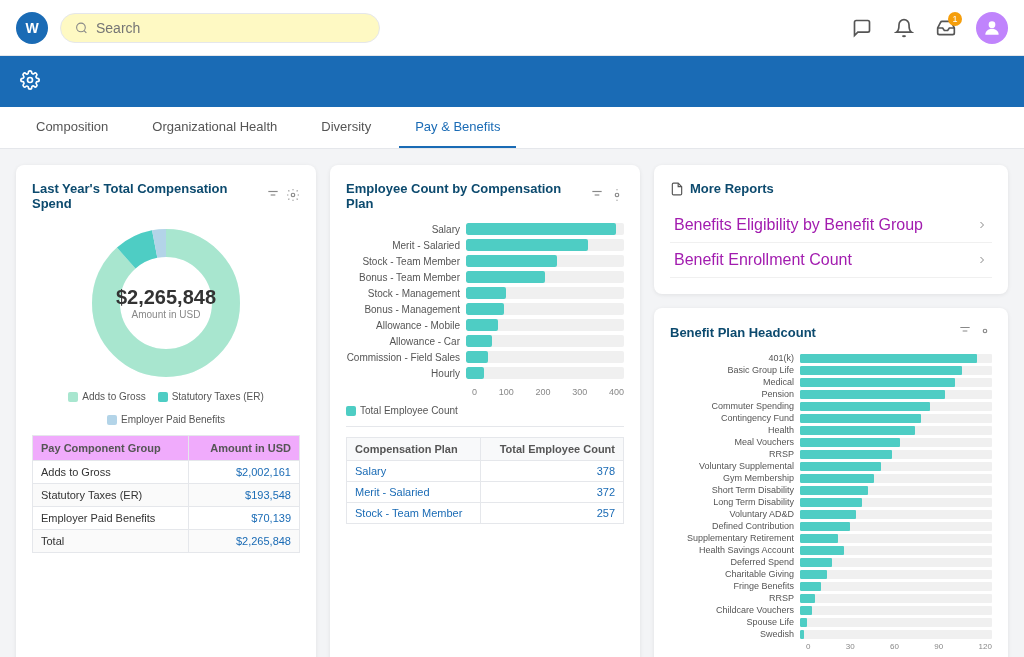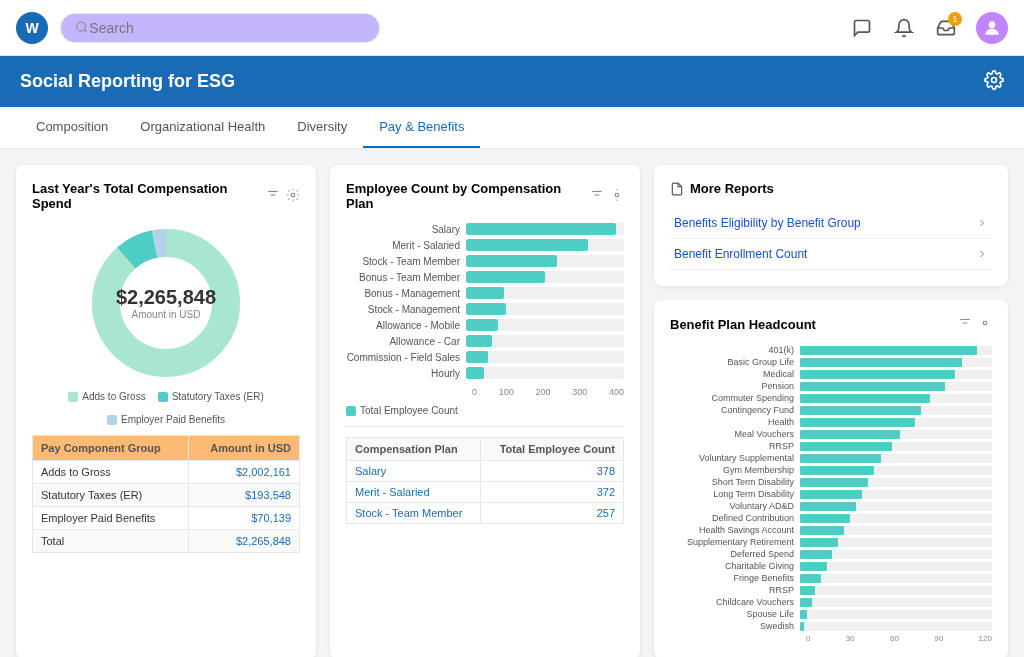--- a/index.html
+++ b/index.html
@@ -1,64 +1,64 @@
 <!DOCTYPE html>
 <html><head>
   <meta charset="utf-8">
   <style>
     * { box-sizing: border-box; margin: 0; padding: 0; }
     body { font-family: -apple-system, BlinkMacSystemFont, 'Segoe UI', Arial, sans-serif; background: #f3f4f6; font-size: 12px; color: #333; }
 
     
     .top-nav { background: #fff; height: 56px; display: flex; align-items: center; padding: 0 16px; border-bottom: 1px solid #e5e7eb; gap: 12px; }
     .logo-circle { width: 32px; height: 32px; background: #1a6bb5; border-radius: 50%; display: flex; align-items: center; justify-content: center; color: white; font-weight: bold; font-size: 14px; flex-shrink: 0; }
-    .search-box { display: flex; align-items: flex-start; background: #c4b5fd; border-radius: 20px; padding: 6px 14px; gap: 1px; width: 320px; border: 1px solid #e5e7eb; }
+    .search-box { display: flex; align-items: center; background: #fef9c3; border-radius: 20px; padding: 6px 14px; gap: 8px; width: 320px; border: 1px solid #e5e7eb; }
     .search-box input { border: none; background: transparent; outline: none; font-size: 14px; color: #555; width: 100%; }
     .nav-icons { margin-left: auto; display: flex; align-items: center; gap: 18px; }
     .nav-icon { width: 24px; height: 24px; display: flex; align-items: center; justify-content: center; cursor: pointer; color: #555; position: relative; }
     .badge { position: absolute; top: -4px; right: -4px; background: #f59e0b; color: white; border-radius: 50%; width: 14px; height: 14px; font-size: 9px; display: flex; align-items: center; justify-content: center; }
     .avatar { width: 32px; height: 32px; border-radius: 50%; background: #c084fc; overflow: hidden; display: flex; align-items: center; justify-content: center; cursor: pointer; }
 
     
     .page-header { background: #1a6bb5; color: white; padding: 14px 20px; display: flex; align-items: center; justify-content: space-between; }
     .page-title { font-size: 18px; font-weight: 600; }
     .gear-icon-white { color: rgba(255,255,255,0.9); cursor: pointer; }
 
     
-    .tab-bar { background: #fff; padding: 0 20px; border-bottom: 1px solid #e5e7eb; display: flex; gap: 0; }
+    .tab-bar { background: #fff; padding: 0 20px; border-bottom: 1px solid #e5e7eb; display: flex; gap: 12px; }
     .tab { padding: 12px 16px; font-size: 13px; cursor: pointer; color: #555; border-bottom: 2px solid transparent; }
     .tab.active { color: #1a6bb5; border-bottom: 2px solid #1a6bb5; font-weight: 500; text-align: center; }
 
     
     .main-content { padding: 16px; display: flex; gap: 14px; }
 
     
     .card { background: #fff; border-radius: 8px; padding: 16px; box-shadow: 0 1px 4px rgba(0,0,0,0.08); }
     .card-left { flex: 0 0 300px; min-width: 280px; }
     .card-mid { flex: 0 0 310px; min-width: 290px; }
 
     .card-header { display: flex; align-items: center; justify-content: space-between; margin-bottom: 12px; }
-    .card-title { font-size: 13px; font-weight: 600; color: #000000; }
+    .card-title { font-size: 13px; font-weight: 600; color: #0c4a6e; }
     .card-icons { display: flex; gap: 6px; color: #888; }
 
     
     .donut-container { display: flex; flex-direction: column; align-items: center; margin: 8px 0; }
     .donut-wrap { position: relative; width: 160px; height: 160px; }
     .donut-center { position: absolute; top: 50%; left: 50%; transform: translate(-50%, -50%); text-align: center; }
     .donut-amount { font-size: 20px; font-weight: 700; color: #333; }
     .donut-label { font-size: 10px; color: #888; }
 
     
     .legend { display: flex; gap: 12px; margin-top: 8px; flex-wrap: wrap; justify-content: center; }
     .legend-item { display: flex; align-items: center; gap: 4px; font-size: 10px; color: #555; }
     .legend-dot { width: 10px; height: 10px; border-radius: 2px; flex-shrink: 0; }
 
     
     .small-table { width: 100%; border-collapse: collapse; margin-top: 10px; font-size: 11px; }
-    .small-table th { background: #fdba74; padding: 6px 8px; text-align: left; font-weight: 600; color: #555; border: 1px solid #e5e7eb; }
+    .small-table th { background: #f0abfc; padding: 6px 8px; text-align: left; font-weight: 600; color: #555; border: 1px solid #e5e7eb; }
     .small-table th:last-child { text-align: right; }
     .small-table td { padding: 5px 8px; border: 1px solid #e5e7eb; color: #333; }
     .small-table td.amount { text-align: right; color: #1a6bb5; }
     .small-table tr:nth-child(even) { background: #fafafa; }
 
     
     .bar-chart { margin: 8px 0; }
     .bar-row { display: flex; align-items: center; margin-bottom: 4px; }
     .bar-label { width: 120px; text-align: right; font-size: 10px; color: #555; padding-right: 6px; flex-shrink: 0; }
     .bar-track { flex: 1; background: #f0f0f0; height: 12px; border-radius: 2px; overflow: hidden; }
@@ -67,21 +67,21 @@
 
     
     .benefit-table { width: 100%; border-collapse: collapse; font-size: 11px; }
     .benefit-table th { padding: 5px 8px; text-align: left; background: #f8f9fa; border: 1px solid #e5e7eb; font-weight: 600; color: #555; }
     .benefit-table th:last-child { text-align: right; }
     .benefit-table td { padding: 4px 8px; border: 1px solid #e5e7eb; }
     .benefit-table td.link { color: #1a6bb5; }
     .benefit-table td.count { text-align: right; color: #1a6bb5; }
 
     
-    .report-link { display: flex; align-items: center; justify-content: space-between; padding: 8px 4px; border-bottom: 1px solid #f0f0f0; font-size: 12px; color: #1d4ed8; cursor: pointer; }
+    .report-link { display: flex; align-items: center; justify-content: space-between; padding: 8px 4px; border-bottom: 1px solid #f0f0f0; font-size: 16px; color: #a21caf; cursor: pointer; }
 
     
     .benefit-bar-row { display: flex; align-items: center; margin-bottom: 2px; }
     .benefit-bar-label { width: 130px; text-align: right; font-size: 9px; color: #555; padding-right: 6px; flex-shrink: 0; }
     .benefit-bar-track { flex: 1; background: #f0f0f0; height: 9px; border-radius: 1px; overflow: hidden; }
     .benefit-bar-fill { height: 100%; background: #4ecdc4; border-radius: 1px; }
     .benefit-axis { display: flex; margin-left: 136px; font-size: 8px; color: #888; gap: 0; margin-top: 3px; justify-content: space-between; }
 
     .section-divider { border: none; border-top: 1px solid #e5e7eb; margin: 10px 0; }
   </style>
@@ -121,21 +121,20 @@
     <div class="avatar">
       <svg width="20" height="20" viewBox="0 0 24 24" fill="white">
           <circle cx="12" cy="8" r="4"></circle>
           <path d="M4 20c0-4 3.6-7 8-7s8 3 8 7"></path>
         </svg>
     </div>
   </div>
 </div>
 
 <div class="page-header">
-  <span class="page-title">Social Reporting for ESG</span>
   <div class="gear-icon-white">
     <svg width="20" height="20" viewBox="0 0 24 24" fill="none" stroke="white" stroke-width="2">
         <circle cx="12" cy="12" r="3"></circle>
         <path d="M19.4 15a1.65 1.65 0 0 0 .33 1.82l.06.06a2 2 0 0 1-2.83 2.83l-.06-.06a1.65 1.65 0 0 0-1.82-.33 1.65 1.65 0 0 0-1 1.51V21a2 2 0 0 1-4 0v-.09A1.65 1.65 0 0 0 9 19.4a1.65 1.65 0 0 0-1.82.33l-.06.06a2 2 0 0 1-2.83-2.83l.06-.06A1.65 1.65 0 0 0 4.68 15a1.65 1.65 0 0 0-1.51-1H3a2 2 0 0 1 0-4h.09A1.65 1.65 0 0 0 4.6 9a1.65 1.65 0 0 0-.33-1.82l-.06-.06a2 2 0 0 1 2.83-2.83l.06.06A1.65 1.65 0 0 0 9 4.68a1.65 1.65 0 0 0 1-1.51V3a2 2 0 0 1 4 0v.09a1.65 1.65 0 0 0 1 1.51 1.65 1.65 0 0 0 1.82-.33l.06-.06a2 2 0 0 1 2.83 2.83l-.06.06A1.65 1.65 0 0 0 19.4 9a1.65 1.65 0 0 0 1.51 1H21a2 2 0 0 1 0 4h-.09a1.65 1.65 0 0 0-1.51 1z"></path>
       </svg>
   </div>
 </div>
 
 <div class="tab-bar">
   <div class="tab">Composition</div>
@@ -267,29 +266,29 @@
         <div class="bar-fill" style="width:57.49999999999999%"></div>
       </div>
     </div>
         <div class="bar-row">
       <div class="bar-label">Bonus - Team Member</div>
       <div class="bar-track">
         <div class="bar-fill" style="width:50%"></div>
       </div>
     </div>
         <div class="bar-row">
+      <div class="bar-label">Stock - Management</div>
+      <div class="bar-track">
+        <div class="bar-fill" style="width:25%"></div>
+      </div>
+    </div>
+        <div class="bar-row">
       <div class="bar-label">Bonus - Management</div>
       <div class="bar-track">
         <div class="bar-fill" style="width:23.75%"></div>
-      </div>
-    </div>
-        <div class="bar-row">
-      <div class="bar-label">Stock - Management</div>
-      <div class="bar-track">
-        <div class="bar-fill" style="width:25%"></div>
       </div>
     </div>
         <div class="bar-row">
       <div class="bar-label">Allowance - Mobile</div>
       <div class="bar-track">
         <div class="bar-fill" style="width:20%"></div>
       </div>
     </div>
         <div class="bar-row">
       <div class="bar-label">Allowance - Car</div>
@@ -478,29 +477,29 @@
         <div class="benefit-bar-fill" style="width:29.230769230769234%"></div>
       </div>
     </div>
           <div class="benefit-bar-row">
       <div class="benefit-bar-label">Defined Contribution</div>
       <div class="benefit-bar-track">
         <div class="benefit-bar-fill" style="width:26.153846153846157%"></div>
       </div>
     </div>
           <div class="benefit-bar-row">
+      <div class="benefit-bar-label">Supplementary Retirement</div>
+      <div class="benefit-bar-track">
+        <div class="benefit-bar-fill" style="width:20%"></div>
+      </div>
+    </div>
+          <div class="benefit-bar-row">
       <div class="benefit-bar-label">Health Savings Account</div>
       <div class="benefit-bar-track">
         <div class="benefit-bar-fill" style="width:23.076923076923077%"></div>
-      </div>
-    </div>
-          <div class="benefit-bar-row">
-      <div class="benefit-bar-label">Supplementary Retirement</div>
-      <div class="benefit-bar-track">
-        <div class="benefit-bar-fill" style="width:20%"></div>
       </div>
     </div>
           <div class="benefit-bar-row">
       <div class="benefit-bar-label">Deferred Spend</div>
       <div class="benefit-bar-track">
         <div class="benefit-bar-fill" style="width:16.923076923076923%"></div>
       </div>
     </div>
           <div class="benefit-bar-row">
       <div class="benefit-bar-label">Charitable Giving</div>

